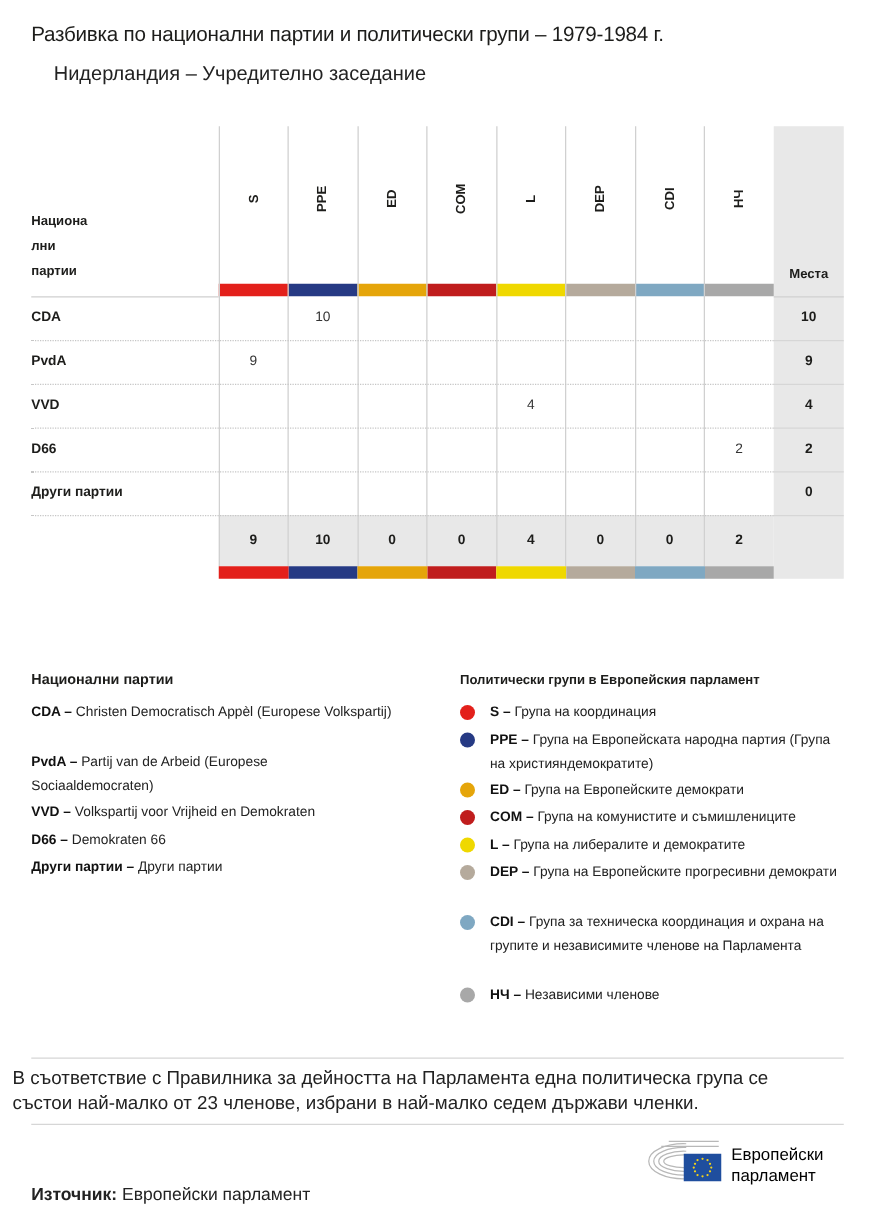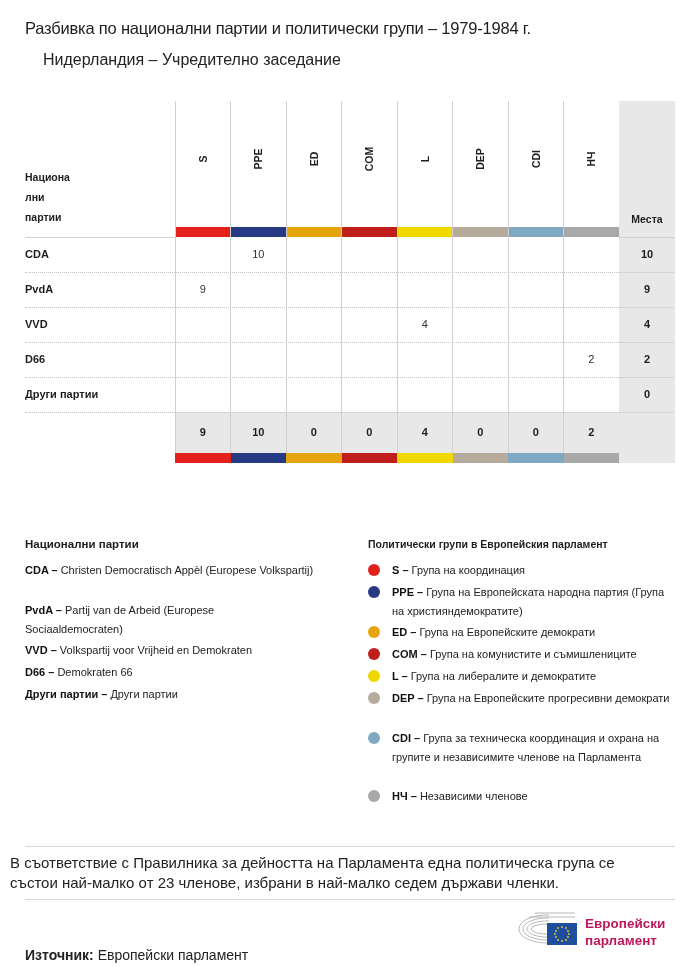--- a/index.html
+++ b/index.html
@@ -34,21 +34,21 @@
     .pg-item { position: absolute; left: 368px; width: 310px; font-size: 11px; line-height: 19px; color: #222; }
     .pg-item .dot { position: absolute; left: 0; top: 3px; width: 12px; height: 12px; border-radius: 50%; }
     .pg-item .txt { display: block; padding-left: 24px; }
     .pg-item b { font-weight: bold; color: #111; }
 
     .divider { position: absolute; left: 25px; width: 650px; height: 1px; background: #d6d6d6; }
     .note { position: absolute; left: 10px; top: 853px; width: 650px; font-size: 15px; line-height: 20px; color: #222; }
     .source { position: absolute; left: 25px; top: 931px; font-size: 14px; color: #222; margin-top: 16px; }
     .source b { font-weight: bold; }
     .logo { position: absolute; left: 515px; top: 909px; width: 170px; height: 40px; }
-    .logo-text { position: absolute; left: 70px; top: 6px; font-size: 13.5px; font-weight: bold; color: #be185d; line-height: 17px; }
+    .logo-text { position: absolute; left: 70px; top: 6px; font-size: 13.5px; font-weight: normal; color: #000000; line-height: 17px; }
   </style>
 </head>
 <body>
 
 <div class="title">Разбивка по национални партии и политически групи – 1979-1984 г.</div>
 <div class="subtitle">Нидерландия – Учредително заседание</div>
 
 <div class="tbl">
   <div class="sum-col-bg"></div>
   <div class="sum-row-bg"></div>

